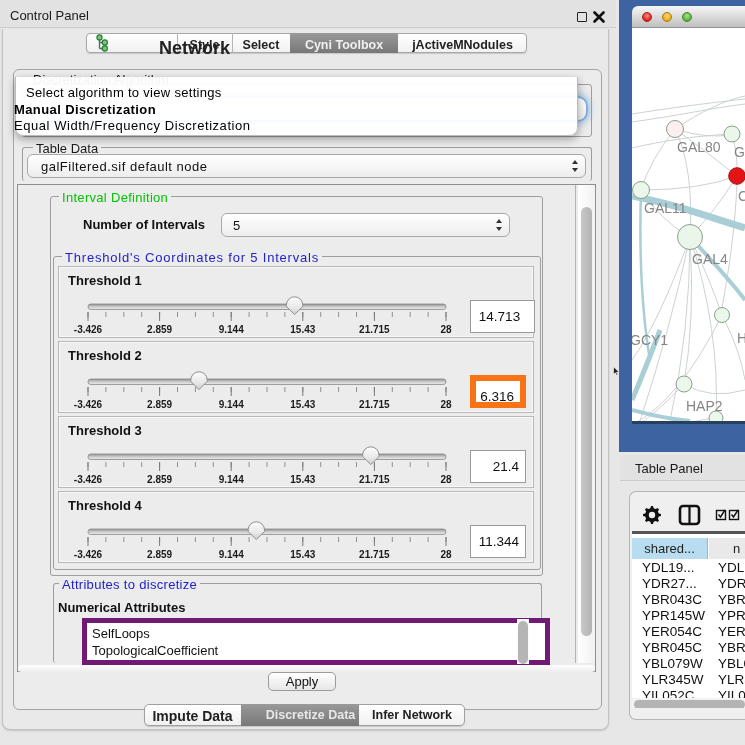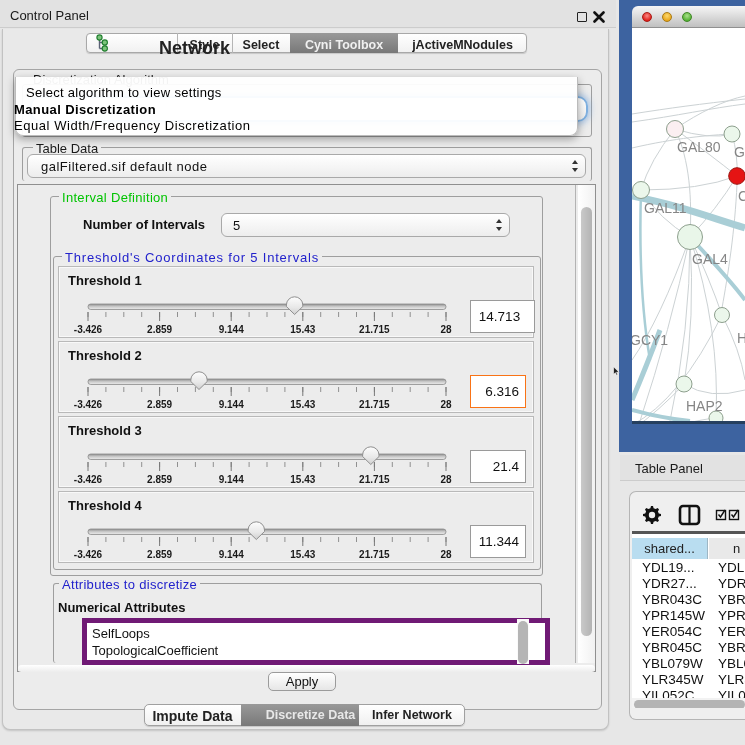--- a/index.html
+++ b/index.html
@@ -173,21 +173,21 @@
     <line x1="316.4" y1="46" x2="316.4" y2="55" stroke="#787878" stroke-width="1"></line>
     <line x1="388.0" y1="46" x2="388.0" y2="55" stroke="#787878" stroke-width="1"></line>
  <text x="30.0" y="67" text-anchor="middle" font-size="10" font-weight="bold" fill="#1a1a1a" font-family="Liberation Sans">-3.426</text>
     <text x="101.6" y="67" text-anchor="middle" font-size="10" font-weight="bold" fill="#1a1a1a" font-family="Liberation Sans">2.859</text>
     <text x="173.2" y="67" text-anchor="middle" font-size="10" font-weight="bold" fill="#1a1a1a" font-family="Liberation Sans">9.144</text>
     <text x="244.8" y="67" text-anchor="middle" font-size="10" font-weight="bold" fill="#1a1a1a" font-family="Liberation Sans">15.43</text>
     <text x="316.4" y="67" text-anchor="middle" font-size="10" font-weight="bold" fill="#1a1a1a" font-family="Liberation Sans">21.715</text>
     <text x="388.0" y="67" text-anchor="middle" font-size="10" font-weight="bold" fill="#1a1a1a" font-family="Liberation Sans">28</text>
  <path d="M 132.8 39 A 8.2 8.2 0 0 1 149.2 39 L 149.2 40.5 L 141.0 48.5 L 132.8 40.5 Z" fill="url(#th341)" stroke="#8f8f8f" stroke-width="1"></path>
 </svg>
-<div class="abs" style="left:470px;top:375px;width:56px;height:33px;background:#fff;border:1px solid #f97316;font-size:13.5px;color:#111;text-align:right;line-height:31px;padding-right:6px;">6.316</div>
+<div class="abs" style="left:470px;top:375px;width:56px;height:33px;background:#fff;border:6px solid #f97316;font-size:13.5px;color:#111;text-align:right;line-height:31px;padding-right:6px;">6.316</div>
 <div class="abs" style="left:58px;top:416px;width:476px;height:72px;border:1px solid #b9b9b9;box-shadow:inset 0 0 0 1px #f8f8f8;background:#ececec;"></div>
 <div class="abs b" style="left:68px;top:423px;font-size:13px;color:#111;">Threshold 3</div>
 <svg class="abs" style="left:58px;top:416px;" width="476" height="72" viewBox="0 0 476 72">
  <defs>
   <linearGradient id="tr416" x1="0" y1="0" x2="0" y2="1">
    <stop offset="0" stop-color="#8f8f8f"></stop>
         <stop offset="0.5" stop-color="#cccccc"></stop>
         <stop offset="1" stop-color="#ebebeb"></stop>
   </linearGradient>
   <linearGradient id="th416" x1="0" y1="0" x2="0" y2="1">

